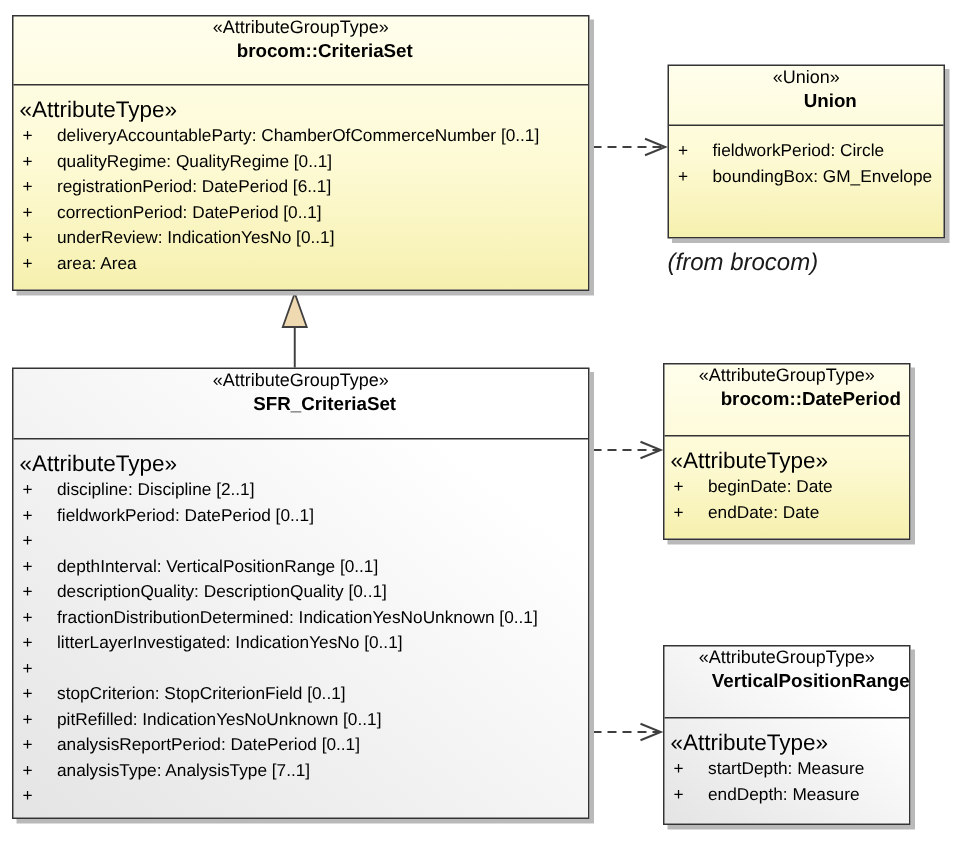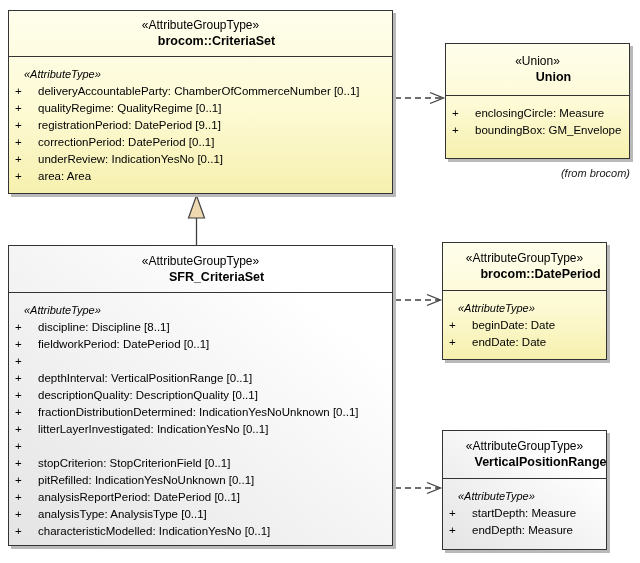--- a/index.html
+++ b/index.html
@@ -10,32 +10,32 @@
   .overlay{position:absolute;left:0;top:0;z-index:1;pointer-events:none;}
   .uml-box{
     position:absolute;z-index:2;box-sizing:border-box;
     border:1px solid #333333;
     box-shadow:3px 3px 0 #b9b9b9;
   }
   .uml-box.yellow{background:linear-gradient(180deg,#fffeec 0%,#fdfad4 55%,#f6f0ae 100%);}
   .uml-box.gray{background:linear-gradient(to bottom left,#ffffff 20%,#f3f3f3 55%,#e4e4e4 100%);}
   .hdr{
     box-sizing:border-box;border-bottom:1px solid #333333;
-    display:flex;flex-direction:column;align-items:center;justify-content:center;
+    display:flex;flex-direction:column;align-items:center;
   }
   .stereo{font-size:12px;line-height:15px;}
   .cname{font-size:12.5px;font-weight:bold;line-height:16px;padding-left:32px;}
   .body{padding-top:8px;}
-  .sect{height:17px;display:flex;align-items:center;padding-left:15px;font-size:11px;white-space:nowrap;font-style:italic;}
+  .sect{height:17px;display:flex;align-items:center;padding-left:4px;font-size:15px;white-space:nowrap;}
   .row{height:17px;display:flex;align-items:center;font-size:11.5px;white-space:nowrap;}
   .vis{width:29px;padding-left:6px;box-sizing:border-box;flex:0 0 29px;}
   .txt{white-space:nowrap;}
   .from-note{
     position:absolute;z-index:2;left:445px;top:167px;width:185px;
-    text-align:right;font-size:11px;font-style:italic;color:#1a1a1a;
+    text-align:left;font-size:16px;font-style:italic;color:#1a1a1a;
   }
   .conn{stroke:#3f3f3f;stroke-width:1.3;fill:none;}
   .dash{stroke-dasharray:6 4;}
   .tri{fill:#efd9b0;stroke:#3f3f3f;stroke-width:1.2;}
 </style>
 </head>
 <body>
 
 <div class="canvas">
 
@@ -68,66 +68,66 @@
       <div class="row">
           <span class="vis">+</span>
           <span class="txt">deliveryAccountableParty: ChamberOfCommerceNumber [0..1]</span>
         </div>
       <div class="row">
           <span class="vis">+</span>
           <span class="txt">qualityRegime: QualityRegime [0..1]</span>
         </div>
       <div class="row">
           <span class="vis">+</span>
-          <span class="txt">registrationPeriod: DatePeriod [9..1]</span>
+          <span class="txt">registrationPeriod: DatePeriod [6..1]</span>
         </div>
       <div class="row">
           <span class="vis">+</span>
           <span class="txt">correctionPeriod: DatePeriod [0..1]</span>
         </div>
       <div class="row">
           <span class="vis">+</span>
           <span class="txt">underReview: IndicationYesNo [0..1]</span>
         </div>
       <div class="row">
           <span class="vis">+</span>
           <span class="txt">area: Area</span>
         </div>
     </div>
   </div>
 
   <div class="uml-box yellow" style="left:445px;top:43px;width:185px;height:116px">
-    <div class="hdr" style="height:52px">
+    <div class="hdr" style="height:40px">
       <div class="stereo">«Union»</div>
       <div class="cname">Union</div>
     </div>
     <div class="body">
       <div class="row">
           <span class="vis">+</span>
-          <span class="txt">enclosingCircle: Measure</span>
+          <span class="txt">fieldworkPeriod: Circle</span>
         </div>
       <div class="row">
           <span class="vis">+</span>
           <span class="txt">boundingBox: GM_Envelope</span>
         </div>
     </div>
   </div>
 
   <div class="from-note">(from brocom)</div>
 
   <div class="uml-box gray" style="left:8px;top:245px;width:385px;height:301px">
     <div class="hdr" style="height:47px">
       <div class="stereo">«AttributeGroupType»</div>
       <div class="cname">SFR_CriteriaSet</div>
     </div>
     <div class="body">
       <div class="sect">«AttributeType»</div>
       <div class="row">
           <span class="vis">+</span>
-          <span class="txt">discipline: Discipline [8..1]</span>
+          <span class="txt">discipline: Discipline [2..1]</span>
         </div>
       <div class="row">
           <span class="vis">+</span>
           <span class="txt">fieldworkPeriod: DatePeriod [0..1]</span>
         </div>
       <div class="row">
           <span class="vis">+</span>
         </div>
       <div class="row">
           <span class="vis">+</span>
@@ -155,25 +155,24 @@
       <div class="row">
           <span class="vis">+</span>
           <span class="txt">pitRefilled: IndicationYesNoUnknown [0..1]</span>
         </div>
       <div class="row">
           <span class="vis">+</span>
           <span class="txt">analysisReportPeriod: DatePeriod [0..1]</span>
         </div>
       <div class="row">
           <span class="vis">+</span>
-          <span class="txt">analysisType: AnalysisType [0..1]</span>
-        </div>
-      <div class="row">
-          <span class="vis">+</span>
-          <span class="txt">characteristicModelled: IndicationYesNo [0..1]</span>
+          <span class="txt">analysisType: AnalysisType [7..1]</span>
+        </div>
+      <div class="row">
+          <span class="vis">+</span>
         </div>
     </div>
   </div>
 
   <div class="uml-box yellow" style="left:442px;top:242px;width:165px;height:118px">
     <div class="hdr" style="height:48px">
       <div class="stereo">«AttributeGroupType»</div>
       <div class="cname">brocom::DatePeriod</div>
     </div>
     <div class="body">

